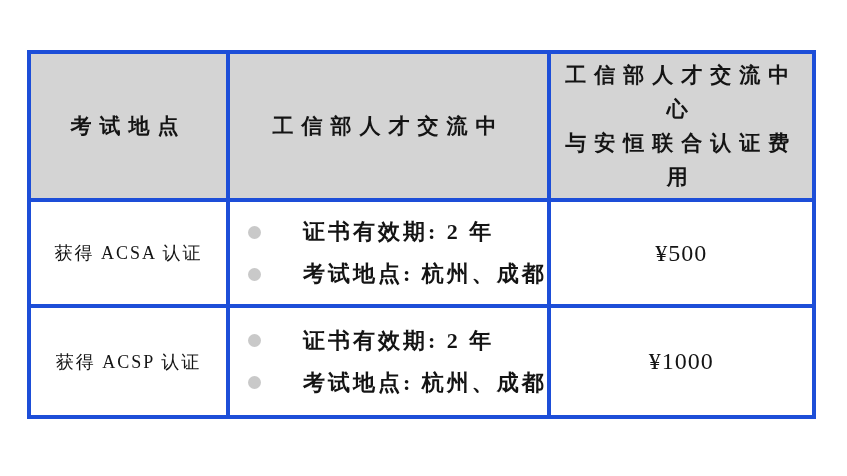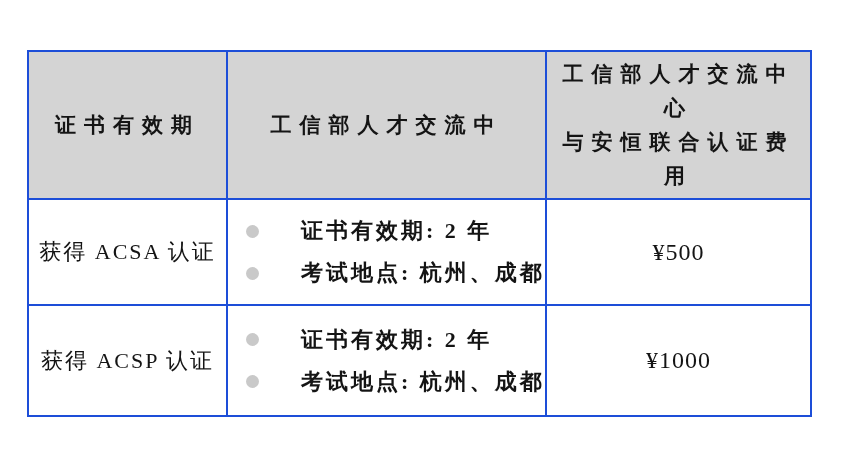--- a/index.html
+++ b/index.html
@@ -19,21 +19,21 @@
     background: #ffffff;
   }
   table.cert-table {
     position: absolute;
     left: 27px;
     top: 50px;
     border-collapse: collapse;
     table-layout: fixed;
   }
   .cert-table th, .cert-table td {
-    border: 2px solid #1d4ed8;
+    border: 4px solid #1d4ed8;
     padding: 0;
     vertical-align: middle;
     text-align: center;
     overflow: hidden;
   }
   .col-level { width: 199px; }
   .col-rules { width: 319px; }
   .col-fee   { width: 265px; }
 
   .cert-table thead tr { height: 148px; }
@@ -45,21 +45,21 @@
     font-weight: bold;
     font-size: 21px;
     letter-spacing: 8px;
     line-height: 34px;
   }
   .header-multiline {
     white-space: pre-line;
     display: inline-block;
   }
   td.level-cell {
-    font-size: 22px;
+    font-size: 18px;
     letter-spacing: 2px;
     font-family: Liberation Serif, serif;
   }
   td.rules-cell { text-align: left; }
   .rules-stack {
     display: flex;
     flex-direction: column;
     justify-content: center;
     gap: 12px;
     height: 100%;
@@ -96,21 +96,21 @@
 <div class="page">
   <table class="cert-table">
     <colgroup>
       <col class="col-level">
       <col class="col-rules">
       <col class="col-fee">
     </colgroup>
     <thead>
       <tr>
         <th>
-          <span>证书有效期</span>
+          <span>考试地点</span>
         </th>
         <th>
           <span>工信部人才交流中</span>
         </th>
         <th>
           <span class="header-multiline">工信部人才交流中
 心
 与安恒联合认证费
 用</span>
         </th>

